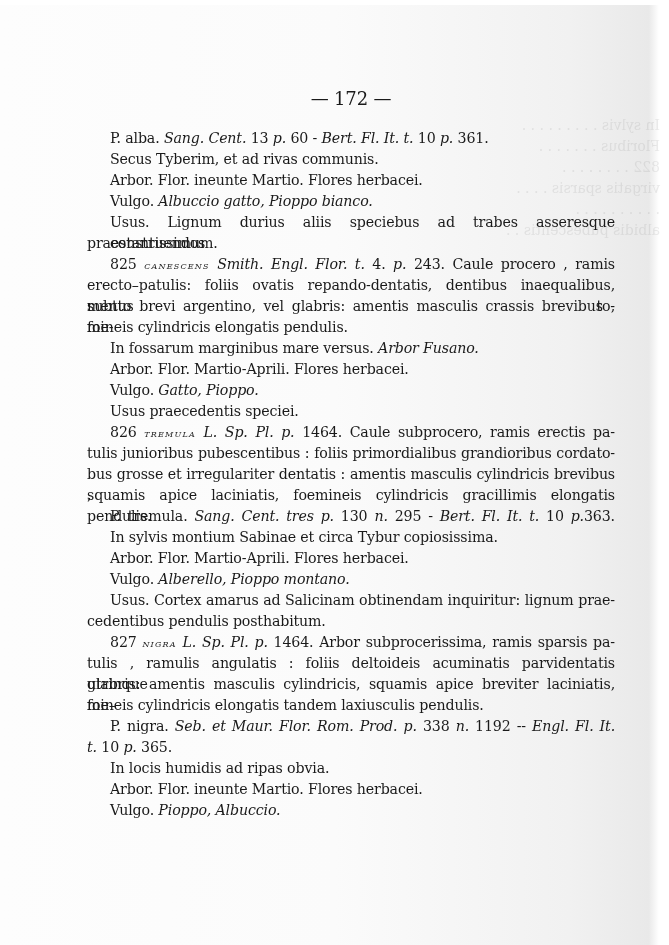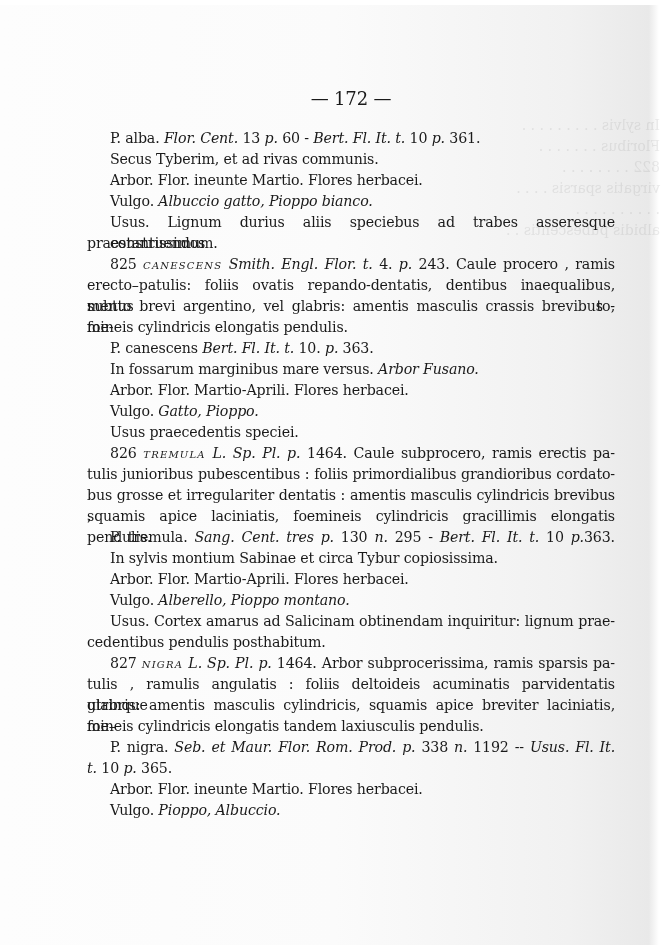--- a/index.html
+++ b/index.html
@@ -35,68 +35,68 @@
       text-align: center; width: 528px; margin-left: 0;
       font-size: 18px; line-height: 22px; margin-bottom: 18px;
       padding-left: 0;
     }
     .line { white-space: nowrap; height: 21px; }
     .ind { padding-left: 23px; }
     .just { text-align: justify; text-align-last: justify; white-space: normal; }
     i, .it { font-style: italic; }
     .sc {
       font-style: italic; font-variant: small-caps; text-transform: lowercase;
-      font-size: 14px; letter-spacing: 1.2px;
+      font-size: 11px; letter-spacing: 1.2px;
     }
   </style>
 </head>
 <body>
 
 <div class="page">
   <div class="topstrip"></div>
   <div class="bleed">
     <div>In sylvis . . . . . . . . .</div>
     <div>Floribus . . . . . . .</div>
     <div>822 . . . . . . . .</div>
     <div>virgatis sparsis . . . .</div>
     <div>. . . . . . . . . .</div>
     <div>albidis pubescentis . .</div>
   </div>
 
   <div class="text">
     <div class="pagenum">— 172 —</div>
     <div id="lines">
-        <div class="line ind"><span>P. alba. </span><span class="it">Flor. Cent.</span><span> 13 </span><span class="it">p.</span><span> 60 - </span><span class="it">Bert. Fl. It. t.</span><span> 10 </span><span class="it">p.</span><span> 361.</span></div>
+        <div class="line ind"><span>P. alba. </span><span class="it">Sang. Cent.</span><span> 13 </span><span class="it">p.</span><span> 60 - </span><span class="it">Bert. Fl. It. t.</span><span> 10 </span><span class="it">p.</span><span> 361.</span></div>
         <div class="line ind"><span>Secus Tyberim, et ad rivas communis.</span></div>
         <div class="line ind"><span>Arbor. Flor. ineunte Martio. Flores herbacei.</span></div>
         <div class="line ind"><span>Vulgo. </span><span class="it">Albuccio gatto, Pioppo bianco.</span></div>
         <div class="line ind just"><span>Usus. Lignum durius aliis speciebus ad trabes asseresque construendos</span></div>
         <div class="line"><span>praestantissimum.</span></div>
         <div class="line ind just"><span>825 </span><span class="sc">canescens</span><span> </span><span class="it">Smith. Engl. Flor. t.</span><span> 4. </span><span class="it">p.</span><span> 243. Caule procero , ramis</span></div>
         <div class="line just"><span>erecto–patulis: foliis ovatis repando-dentatis, dentibus inaequalibus, subtus to-</span></div>
         <div class="line just"><span>mento brevi argentino, vel glabris: amentis masculis crassis brevibus , foe-</span></div>
         <div class="line"><span>mineis cylindricis elongatis pendulis.</span></div>
-        <div class="line ind"><span>P. canescens </span><span class="it">Bert. Fl. It. t.</span><span> 10. </span><span class="it">p.</span><span> 363.</span></div>
         <div class="line ind"><span>In fossarum marginibus mare versus. </span><span class="it">Arbor Fusano.</span></div>
         <div class="line ind"><span>Arbor. Flor. Martio-Aprili. Flores herbacei.</span></div>
         <div class="line ind"><span>Vulgo. </span><span class="it">Gatto, Pioppo.</span></div>
         <div class="line ind"><span>Usus praecedentis speciei.</span></div>
         <div class="line ind just"><span>826 </span><span class="sc">tremula</span><span> </span><span class="it">L. Sp. Pl. p.</span><span> 1464. Caule subprocero, ramis erectis pa-</span></div>
         <div class="line just"><span>tulis junioribus pubescentibus : foliis primordialibus grandioribus cordato-</span></div>
         <div class="line just"><span>bus grosse et irregulariter dentatis : amentis masculis cylindricis brevibus ,</span></div>
         <div class="line just"><span>squamis apice laciniatis, foemineis cylindricis gracillimis elongatis pendulis.</span></div>
         <div class="line ind just"><span>P. tremula. </span><span class="it">Sang. Cent. tres p.</span><span> 130 </span><span class="it">n.</span><span> 295 - </span><span class="it">Bert. Fl. It. t.</span><span> 10 </span><span class="it">p.</span><span>363.</span></div>
         <div class="line ind"><span>In sylvis montium Sabinae et circa Tybur copiosissima.</span></div>
         <div class="line ind"><span>Arbor. Flor. Martio-Aprili. Flores herbacei.</span></div>
         <div class="line ind"><span>Vulgo. </span><span class="it">Alberello, Pioppo montano.</span></div>
         <div class="line ind just"><span>Usus. Cortex amarus ad Salicinam obtinendam inquiritur: lignum prae-</span></div>
         <div class="line"><span>cedentibus pendulis posthabitum.</span></div>
         <div class="line ind just"><span>827 </span><span class="sc">nigra</span><span> </span><span class="it">L. Sp. Pl. p.</span><span> 1464. Arbor subprocerissima, ramis sparsis pa-</span></div>
         <div class="line just"><span>tulis , ramulis angulatis : foliis deltoideis acuminatis parvidentatis utrinque</span></div>
         <div class="line just"><span>glabris: amentis masculis cylindricis, squamis apice breviter laciniatis, foe–</span></div>
         <div class="line"><span>mineis cylindricis elongatis tandem laxiusculis pendulis.</span></div>
-        <div class="line ind just"><span>P. nigra. </span><span class="it">Seb. et Maur. Flor. Rom. Prod. p.</span><span> 338 </span><span class="it">n.</span><span> 1192 -- </span><span class="it">Usus. Fl. It.</span></div>
+        <div class="line ind just"><span>P. nigra. </span><span class="it">Seb. et Maur. Flor. Rom. Prod. p.</span><span> 338 </span><span class="it">n.</span><span> 1192 -- </span><span class="it">Engl. Fl. It.</span></div>
         <div class="line"><span class="it">t.</span><span> 10 </span><span class="it">p.</span><span> 365.</span></div>
+        <div class="line ind"><span>In locis humidis ad ripas obvia.</span></div>
         <div class="line ind"><span>Arbor. Flor. ineunte Martio. Flores herbacei.</span></div>
         <div class="line ind"><span>Vulgo. </span><span class="it">Pioppo, Albuccio.</span></div>
       </div>
   </div>
 </div>
 
 </body></html>

